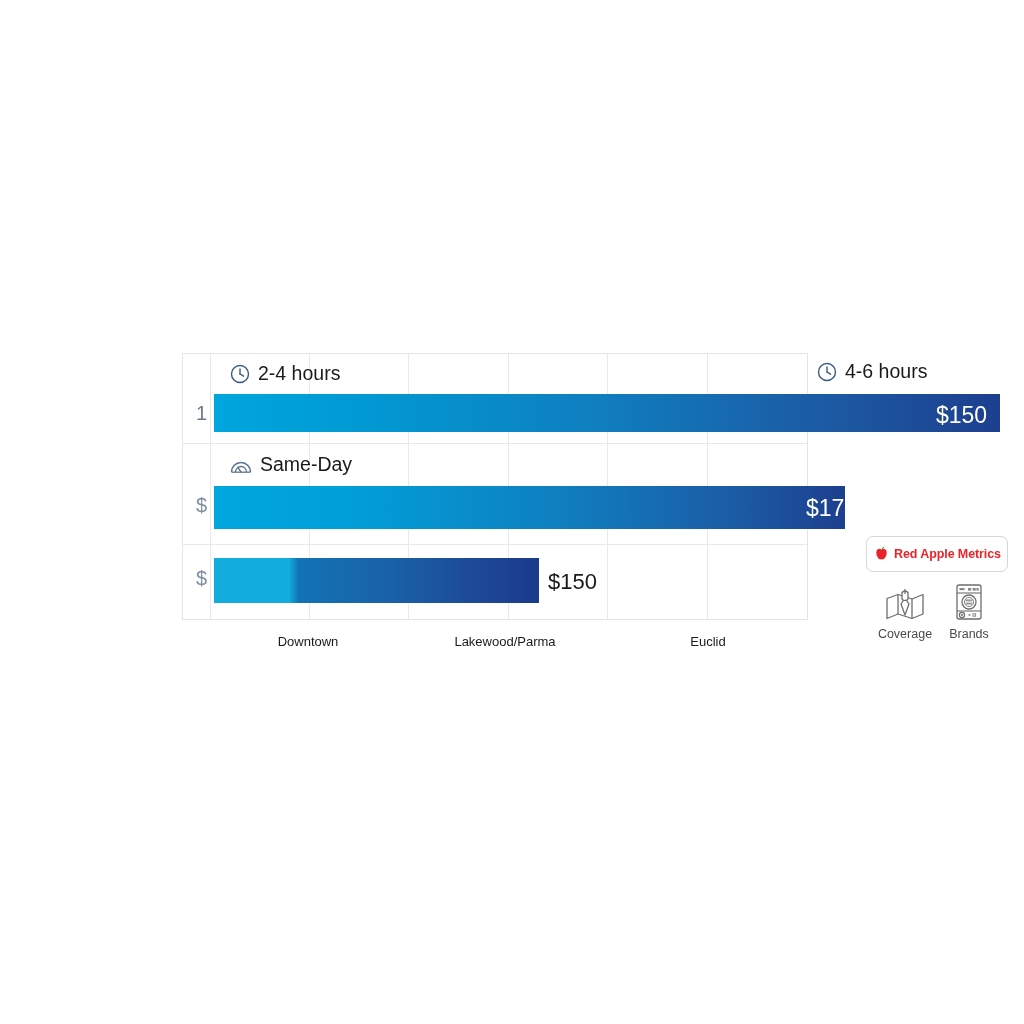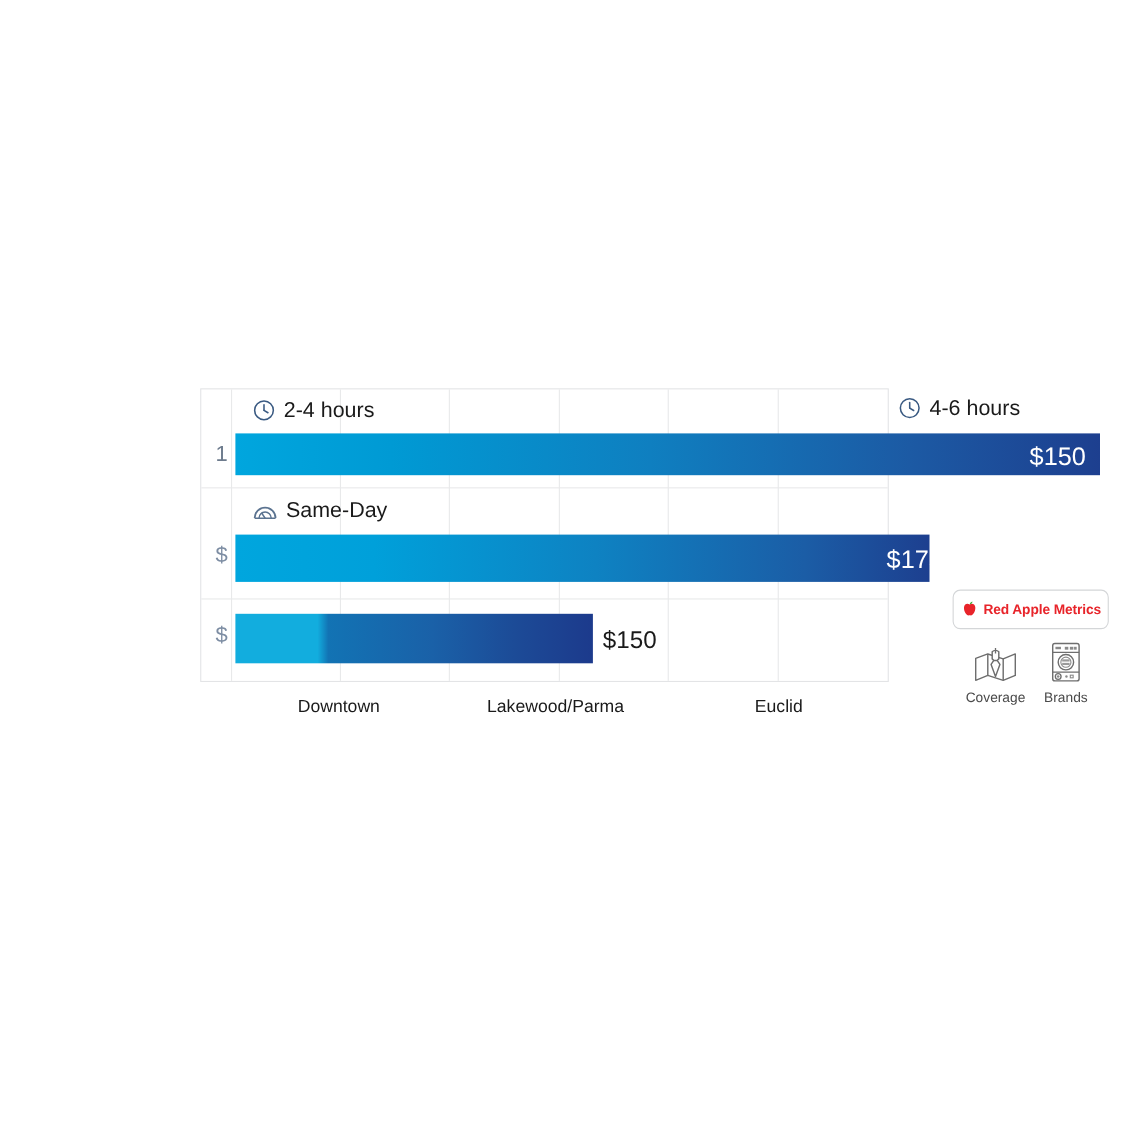--- a/index.html
+++ b/index.html
@@ -122,37 +122,37 @@
     position: absolute;
     color: #1a1a1a;
     font-size: 22px;
   }
   #value-2 { left: 548px; top: 569px; }
 
   
   .annotation {
     position: absolute;
     display: flex;
-    align-items: flex-start;
+    align-items: flex-end;
     gap: 7px;
     font-size: 19.5px;
     color: #1a1a1a;
     white-space: nowrap;
   }
   #annot-0 { left: 229px; top: 362px; }
   #annot-1 { left: 229px; top: 453px; }
   #annot-2 { left: 816px; top: 360px; }
 
   .annot-icon { flex: 0 0 auto; display: block; }
 
   
   .xtick {
     position: absolute;
     top: 634px;
-    font-size: 16px;
+    font-size: 13px;
     color: #1a1a1a;
     text-align: center;
     white-space: nowrap;
     transform: translateX(-50%);
   }
 
   
   #brand-block {
     position: absolute;
     left: 866px;

